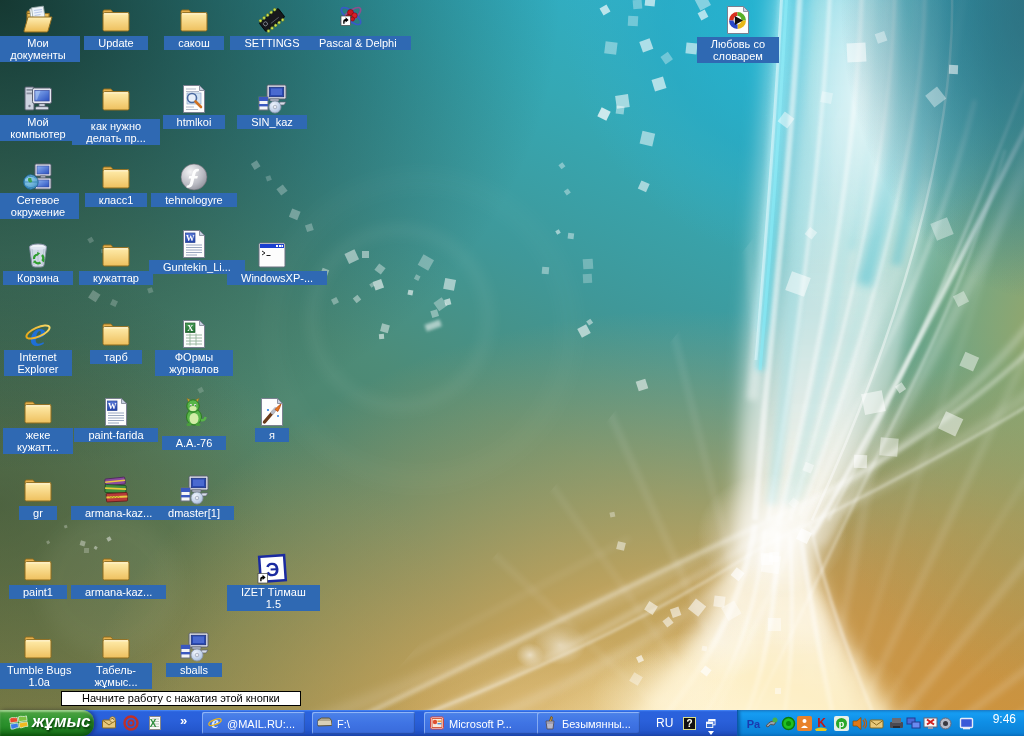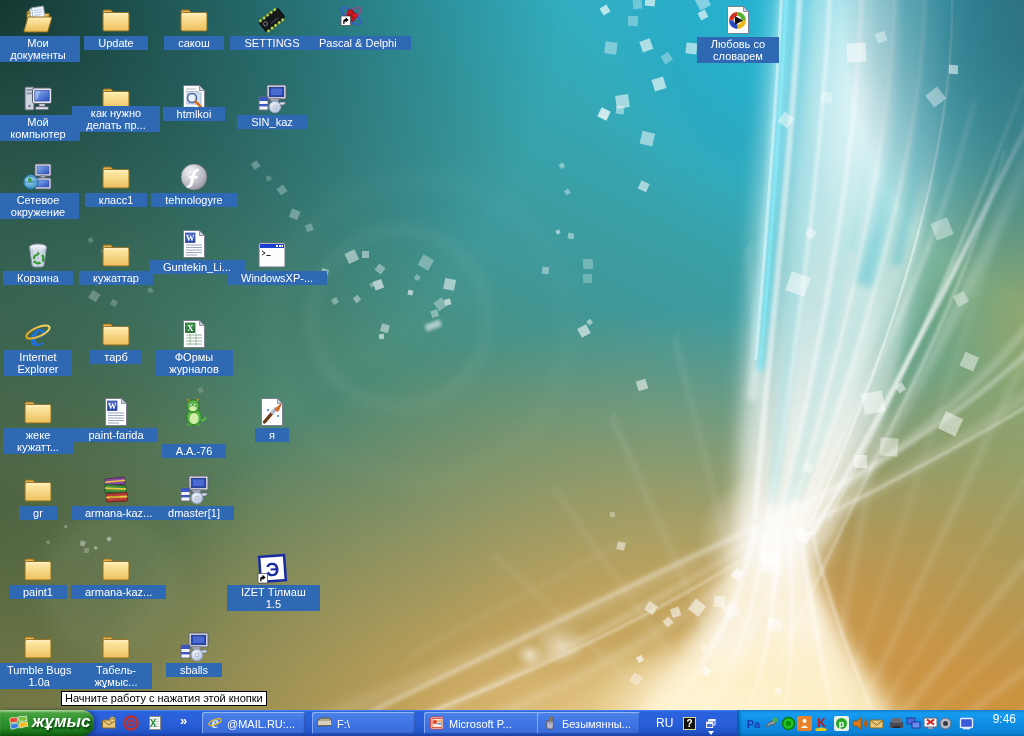--- a/index.html
+++ b/index.html
@@ -27,21 +27,21 @@
  font-size:10px;font-weight:bold;text-align:center;line-height:11px}
 #kbq span{background:linear-gradient(90deg,#eed98a 0%,#111 60%);-webkit-background-clip:text}
 #restico{position:absolute;left:706px;top:4px}
 #langtri{position:absolute;left:708px;top:21px;border-left:3.5px solid transparent;border-right:3.5px solid transparent;border-top:4px solid #fff}
 #tray{position:absolute;left:737px;top:0;width:287px;height:26px;border-left:1px solid #0a5aa8;
  background:linear-gradient(#31a3f3 0%,#18a0f5 5%,#0f8fe6 45%,#0c83d8 85%,#0a74c4 100%);
  box-shadow:inset 2px 1px 3px rgba(0,30,90,.4)}
 .tri{position:absolute;top:6px;width:15px;height:15px}
 #clock{position:absolute;right:8px;top:2px;color:#fff;font-size:12px}
 #tip{position:absolute;left:61px;top:691px;height:15px;background:#fff;border:1px solid #000;
- font-size:11px;line-height:13px;color:#000;padding:0 3px;white-space:nowrap}
+ font-size:11px;line-height:13px;color:#000;padding:0 20px;white-space:nowrap}
 </style></head>
 <body>
 <div id="desk">
 <svg id="wall" width="1024" height="736" viewBox="0 0 1024 736">
 <defs>
 <filter id="bl1" x="-60%" y="-60%" width="220%" height="220%">
           <feGaussianBlur stdDeviation="0.7"></feGaussianBlur>
         </filter>
 <filter id="bl2" x="-60%" y="-60%" width="220%" height="220%">
           <feGaussianBlur stdDeviation="1.4"></feGaussianBlur>
@@ -658,27 +658,27 @@
 <div class="ic" style="left:-7px;top:83px">
 <svg width="32" height="32" viewBox="0 0 32 32">
         <use href="#s-comp"></use>
       </svg>
 <div class="lbw" style="top:32px"><span class="lb">Мой<br>компьютер</span></div>
 </div>
 <div class="ic" style="left:71px;top:83px">
 <svg width="32" height="32" viewBox="0 0 32 32">
         <use href="#s-folder"></use>
       </svg>
-<div class="lbw" style="top:23px"><span class="lb">как нужно<br>делать пр...</span></div>
+<div class="lbw" style="top:36px"><span class="lb">как нужно<br>делать пр...</span></div>
 </div>
 <div class="ic" style="left:149px;top:83px">
 <svg width="32" height="32" viewBox="0 0 32 32">
         <use href="#s-html"></use>
       </svg>
-<div class="lbw" style="top:24px"><span class="lb">htmlkoi</span></div>
+<div class="lbw" style="top:32px"><span class="lb">htmlkoi</span></div>
 </div>
 <div class="ic" style="left:227px;top:83px">
 <svg width="32" height="32" viewBox="0 0 32 32">
         <use href="#s-inst"></use>
       </svg>
 <div class="lbw" style="top:32px"><span class="lb">SIN_kaz</span></div>
 </div>
 <div class="ic" style="left:-7px;top:161px">
 <svg width="32" height="32" viewBox="0 0 32 32">
         <use href="#s-net"></use>
@@ -748,21 +748,21 @@
 <div class="ic" style="left:71px;top:396px">
 <svg width="32" height="32" viewBox="0 0 32 32">
         <use href="#s-word"></use>
       </svg>
 <div class="lbw" style="top:32px"><span class="lb">paint-farida</span></div>
 </div>
 <div class="ic" style="left:149px;top:396px">
 <svg width="32" height="32" viewBox="0 0 32 32">
         <use href="#s-dragon"></use>
       </svg>
-<div class="lbw" style="top:48px"><span class="lb">A.A.-76</span></div>
+<div class="lbw" style="top:40px"><span class="lb">A.A.-76</span></div>
 </div>
 <div class="ic" style="left:227px;top:396px">
 <svg width="32" height="32" viewBox="0 0 32 32">
         <use href="#s-wand"></use>
       </svg>
 <div class="lbw" style="top:32px"><span class="lb">я</span></div>
 </div>
 <div class="ic" style="left:-7px;top:474px">
 <svg width="32" height="32" viewBox="0 0 32 32">
         <use href="#s-folder"></use>

